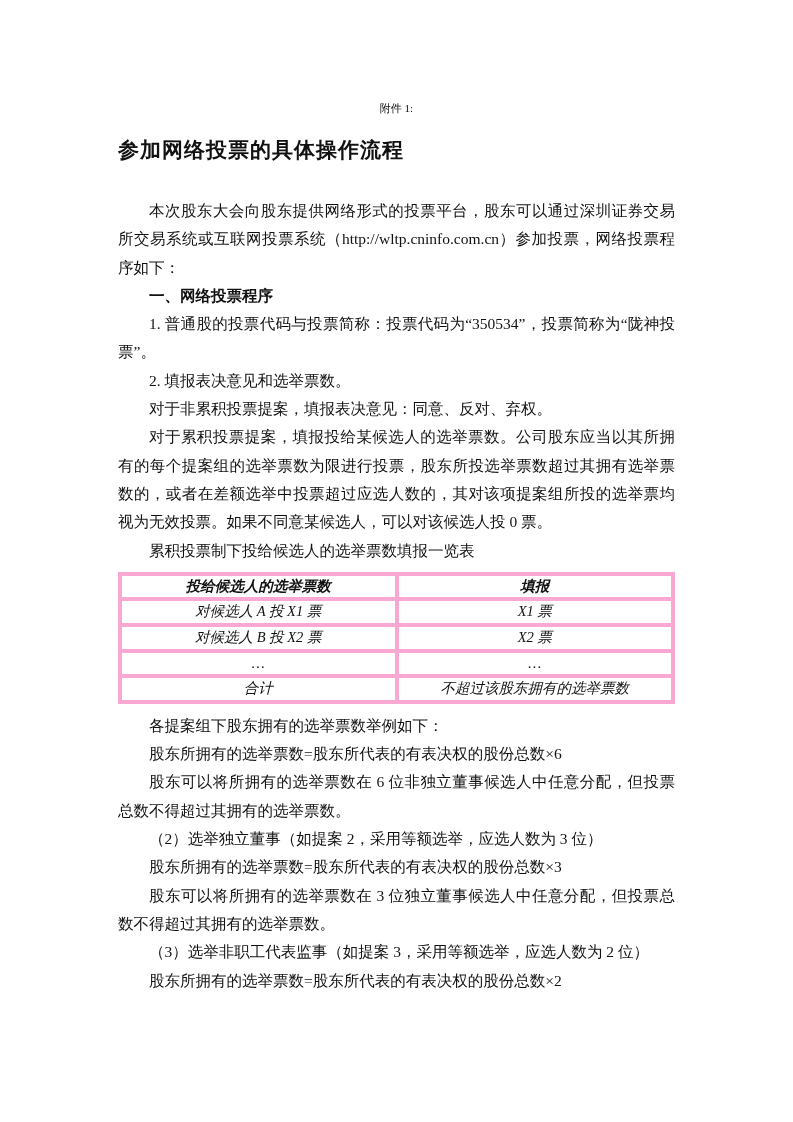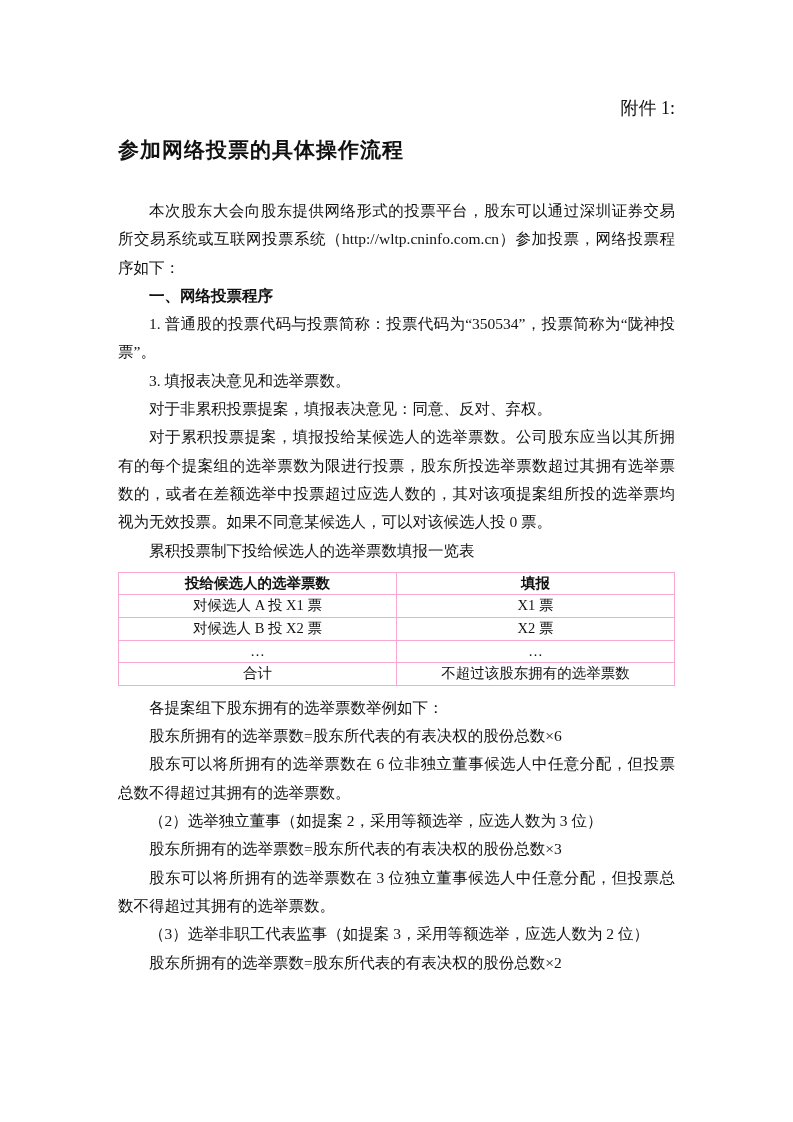--- a/index.html
+++ b/index.html
@@ -16,23 +16,23 @@
   .page {
     position: relative;
     box-sizing: border-box;
     width: 793px;
     height: 1122px;
     padding: 97px 118px 0 118px;
     background: #ffffff;
     overflow: hidden;
   }
   .attachment {
-    font-size: 18px;
+    font-size: 11px;
     line-height: 22px;
-    text-align: right;
+    text-align: center;
   }
   .doc-title {
     margin: 16px 0 0 0;
     font-size: 21px;
     line-height: 30px;
     font-weight: bold;
     letter-spacing: 1px;
   }
   .para {
     margin: 0;
@@ -49,27 +49,28 @@
   }
   table.vote-table {
     width: 100%;
     border-collapse: collapse;
     table-layout: fixed;
     margin-top: 7px;
     margin-bottom: 8px;
   }
   table.vote-table th,
   table.vote-table td {
-    border: 1px solid #f9a8d4;
+    border: 4px solid #f9a8d4;
     text-align: center;
     vertical-align: middle;
     font-size: 14.5px;
     height: 21.6px;
     line-height: 21.6px;
     padding: 0;
+    font-style: italic;
   }
   table.vote-table th {
     font-weight: bold;
   }
   table.vote-table td {
     font-weight: normal;
   }
 </style>
 </head>
 <body>
@@ -79,21 +80,21 @@
   <div class="attachment">附件 1:</div>
 
   <h1 class="doc-title">参加网络投票的具体操作流程</h1>
 
   <p class="para intro">本次股东大会向股东提供网络形式的投票平台，股东可以通过深圳证券交易所交易系统或互联网投票系统（http://wltp.cninfo.com.cn）参加投票，网络投票程序如下：</p>
 
   <p class="para section-heading">一、网络投票程序</p>
 
   <p class="para">1. 普通股的投票代码与投票简称：投票代码为“350534”，投票简称为“陇神投票”。</p>
 
-  <p class="para">3. 填报表决意见和选举票数。</p>
+  <p class="para">2. 填报表决意见和选举票数。</p>
 
   <p class="para">对于非累积投票提案，填报表决意见：同意、反对、弃权。</p>
 
   <p class="para">对于累积投票提案，填报投给某候选人的选举票数。公司股东应当以其所拥有的每个提案组的选举票数为限进行投票，股东所投选举票数超过其拥有选举票数的，或者在差额选举中投票超过应选人数的，其对该项提案组所投的选举票均视为无效投票。如果不同意某候选人，可以对该候选人投 0 票。</p>
 
   <p class="para">累积投票制下投给候选人的选举票数填报一览表</p>
 
   <table class="vote-table">
     <thead>
       <tr>

